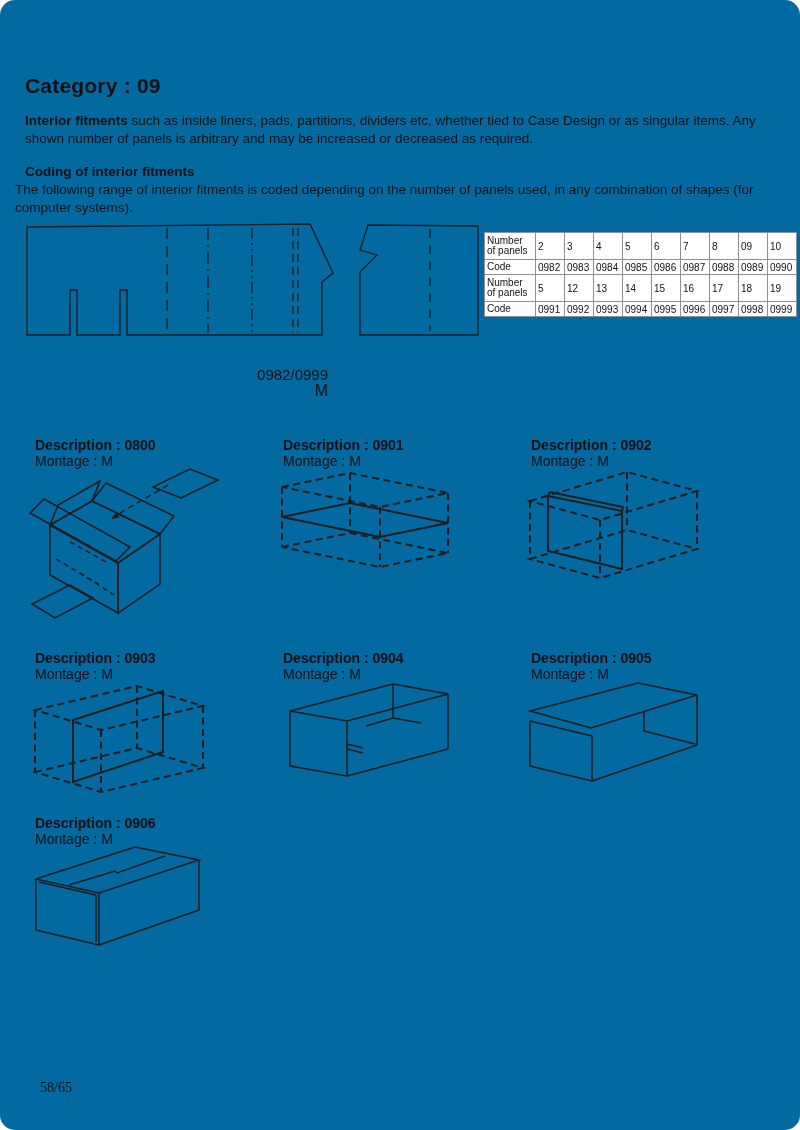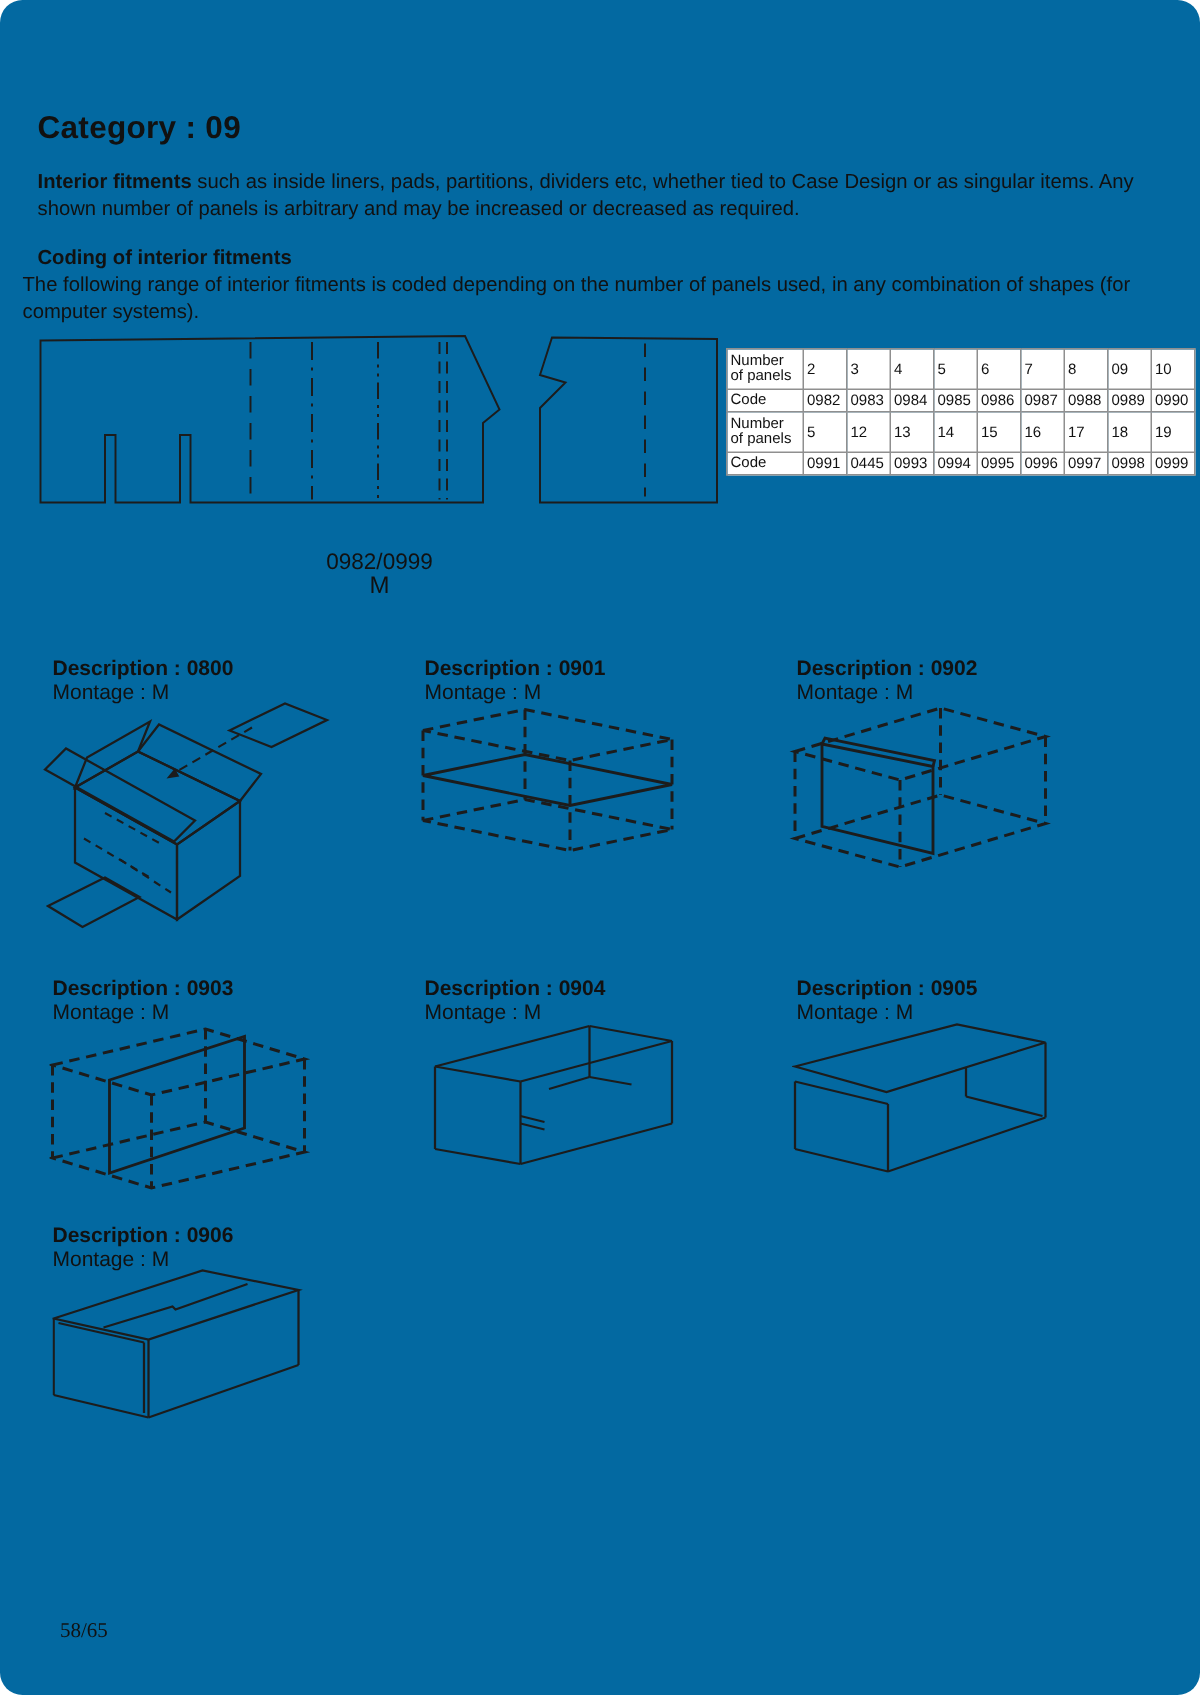--- a/index.html
+++ b/index.html
@@ -4,21 +4,21 @@
 <style>
   html,body{margin:0;padding:0;background:#fff;}
   .page{position:relative;width:800px;height:1130px;background:#0369a1;overflow:hidden;
         font-family:"Liberation Sans","DejaVu Sans",sans-serif;color:#111;border-radius:15px;}
   .abs{position:absolute;}
   .title{left:25px;top:74px;font-size:21px;font-weight:bold;letter-spacing:.2px;}
   .intro{left:25px;top:112px;width:752px;font-size:13.5px;line-height:1.33;}
   .coding-head{left:25px;top:164px;font-size:13.5px;font-weight:bold;}
   .coding-text{left:15px;top:181px;width:752px;font-size:13.5px;line-height:1.33;}
   .blank-fig{left:25px;top:222px;}
-  .caption{left:178px;top:366px;width:150px;text-align:center;}
+  .caption{left:178px;top:366px;width:150px;text-align:right;}
   .caption .range{font-size:15px;}
   .caption .m{font-size:16px;margin-top:-1px;}
   
   .ptable{left:484px;top:232px;}
   table{border-collapse:collapse;font-size:10px;color:#111;}
   td{border:1px solid #8f8f8f;padding:1px 2px;white-space:nowrap;background:#fff;}
   td.lbl{width:46px;line-height:1.05;white-space:normal;}
   td.val{width:24px;}
   tr.numrow td{height:24px;vertical-align:middle;}
   tr.coderow td{height:12px;}
@@ -97,21 +97,21 @@
         <td class="val">14</td>
         <td class="val">15</td>
         <td class="val">16</td>
         <td class="val">17</td>
         <td class="val">18</td>
         <td class="val">19</td>
       </tr>
       <tr class="coderow">
         <td class="lbl">Code</td>
         <td class="val">0991</td>
-        <td class="val">0445</td>
+        <td class="val">0992</td>
         <td class="val">0993</td>
         <td class="val">0994</td>
         <td class="val">0995</td>
         <td class="val">0996</td>
         <td class="val">0997</td>
         <td class="val">0998</td>
         <td class="val">0999</td>
       </tr>
     </tbody>
       </table>

